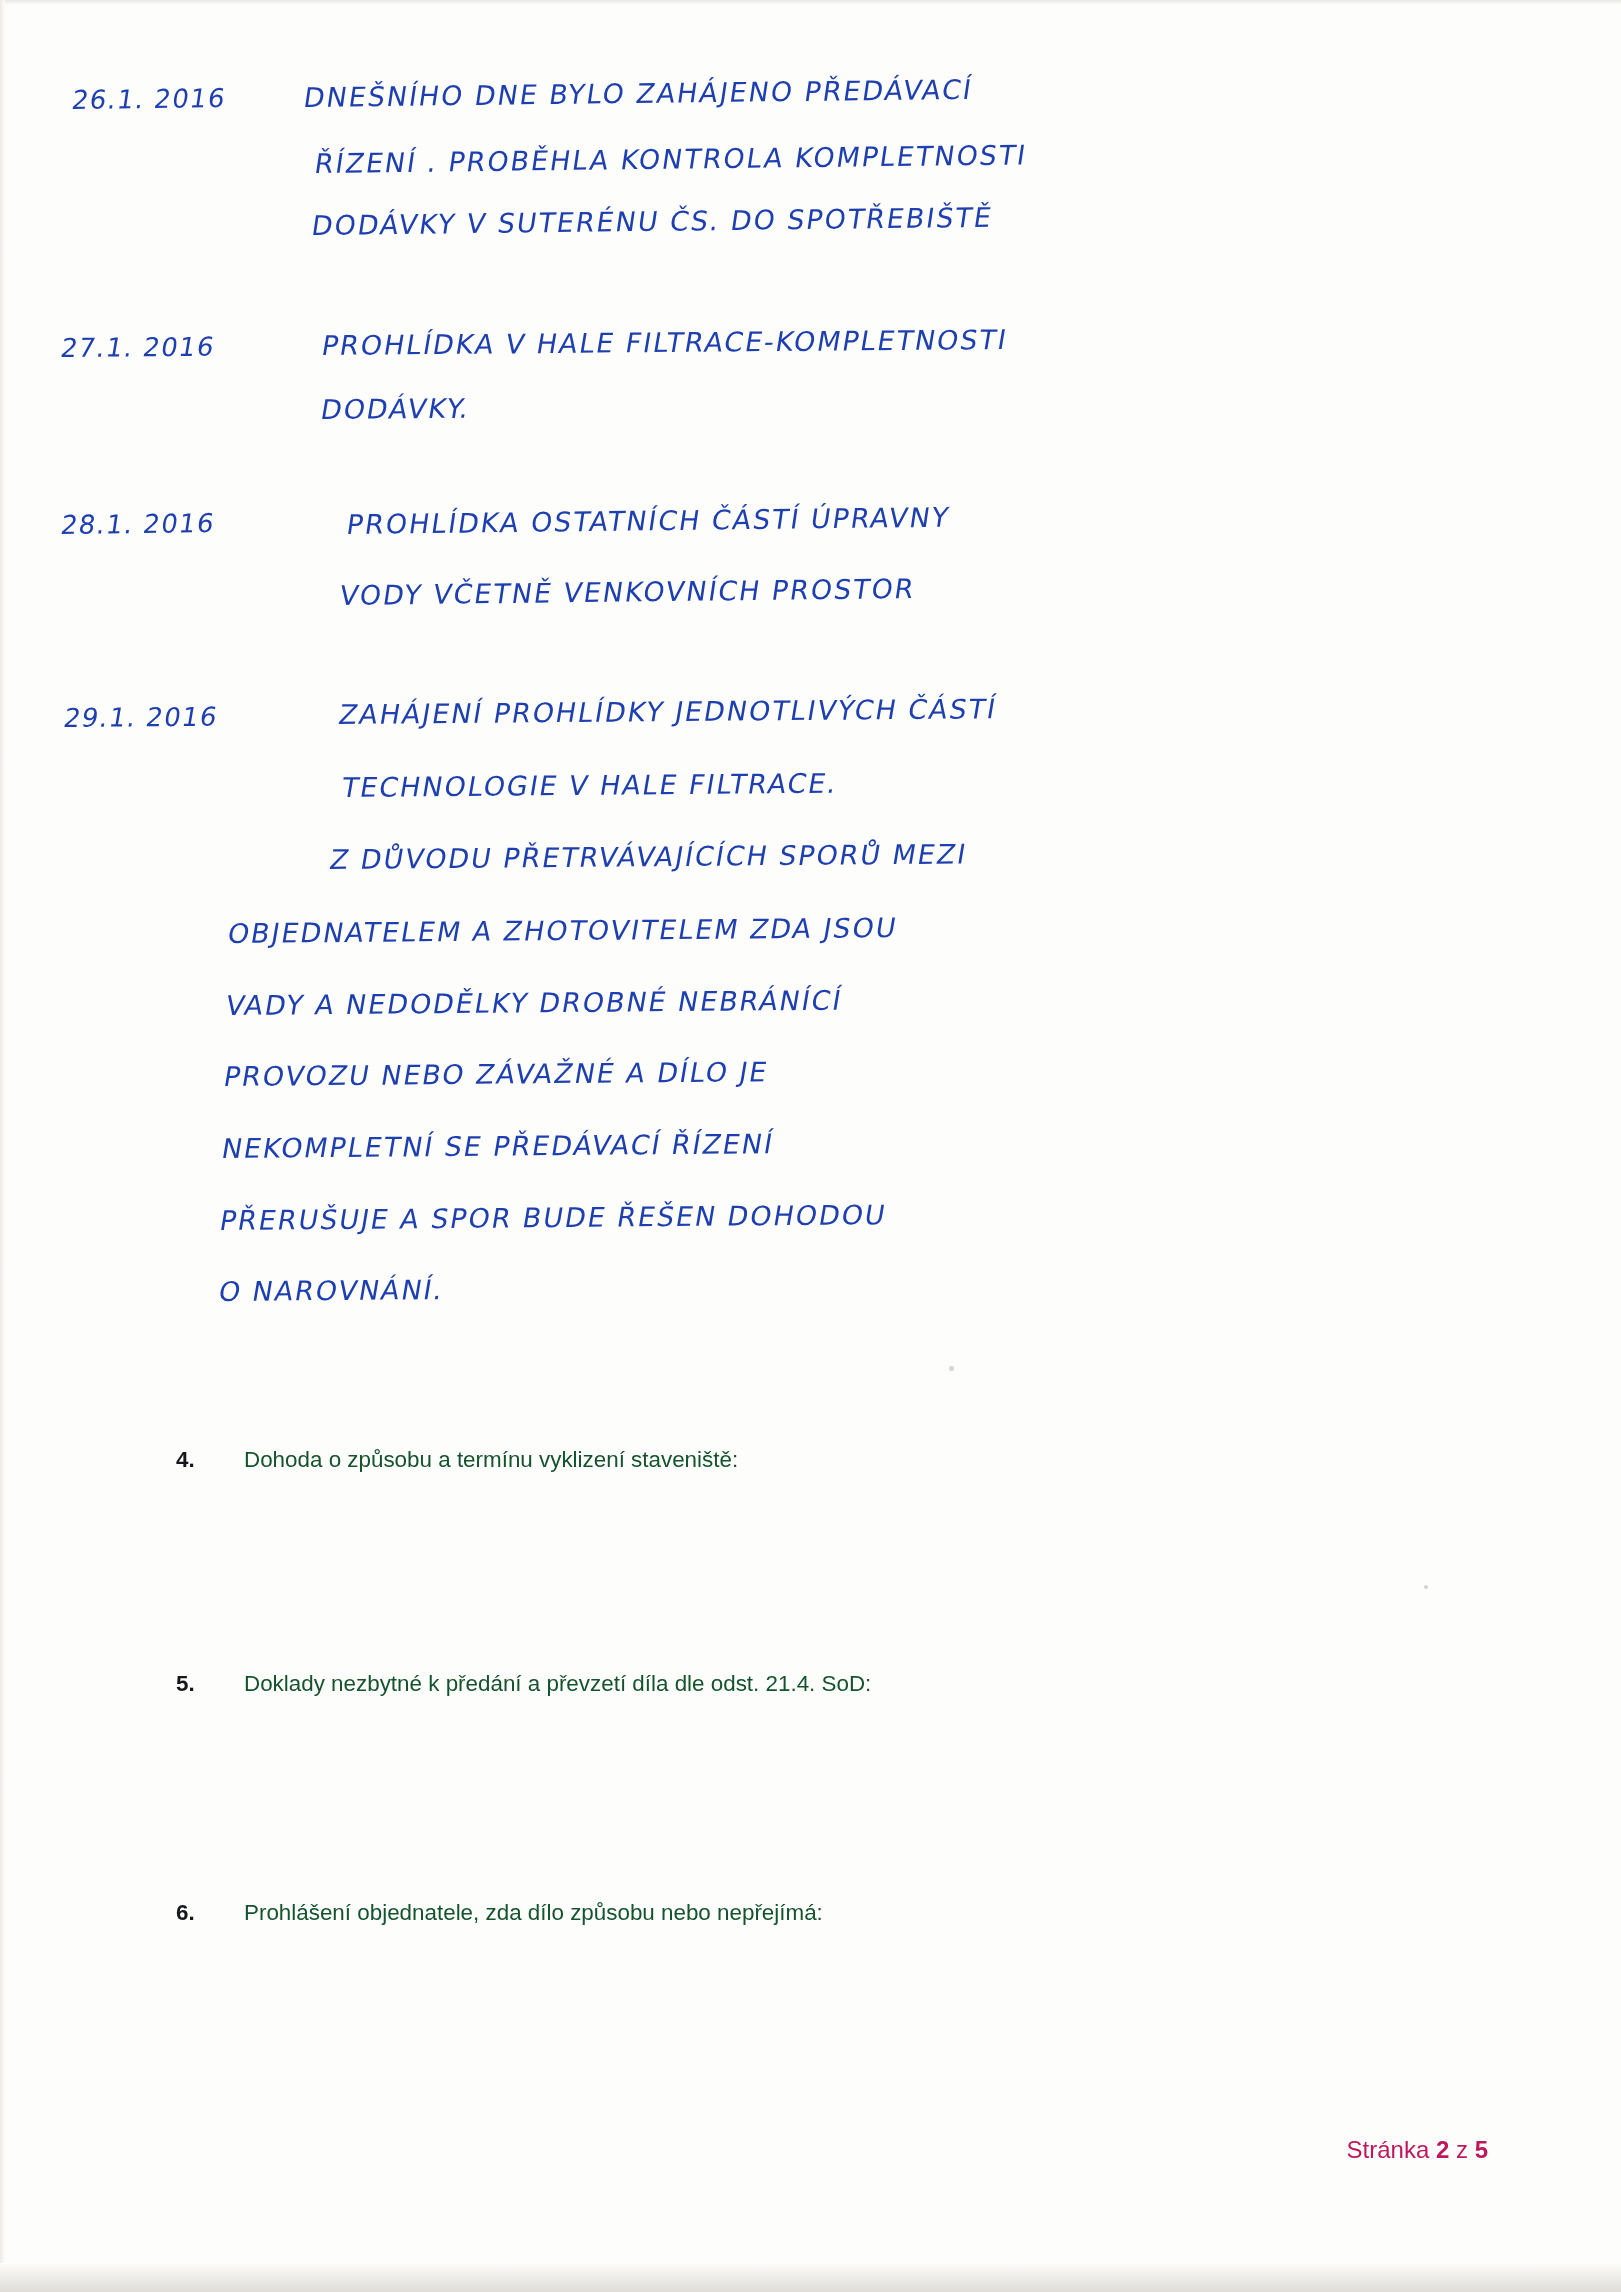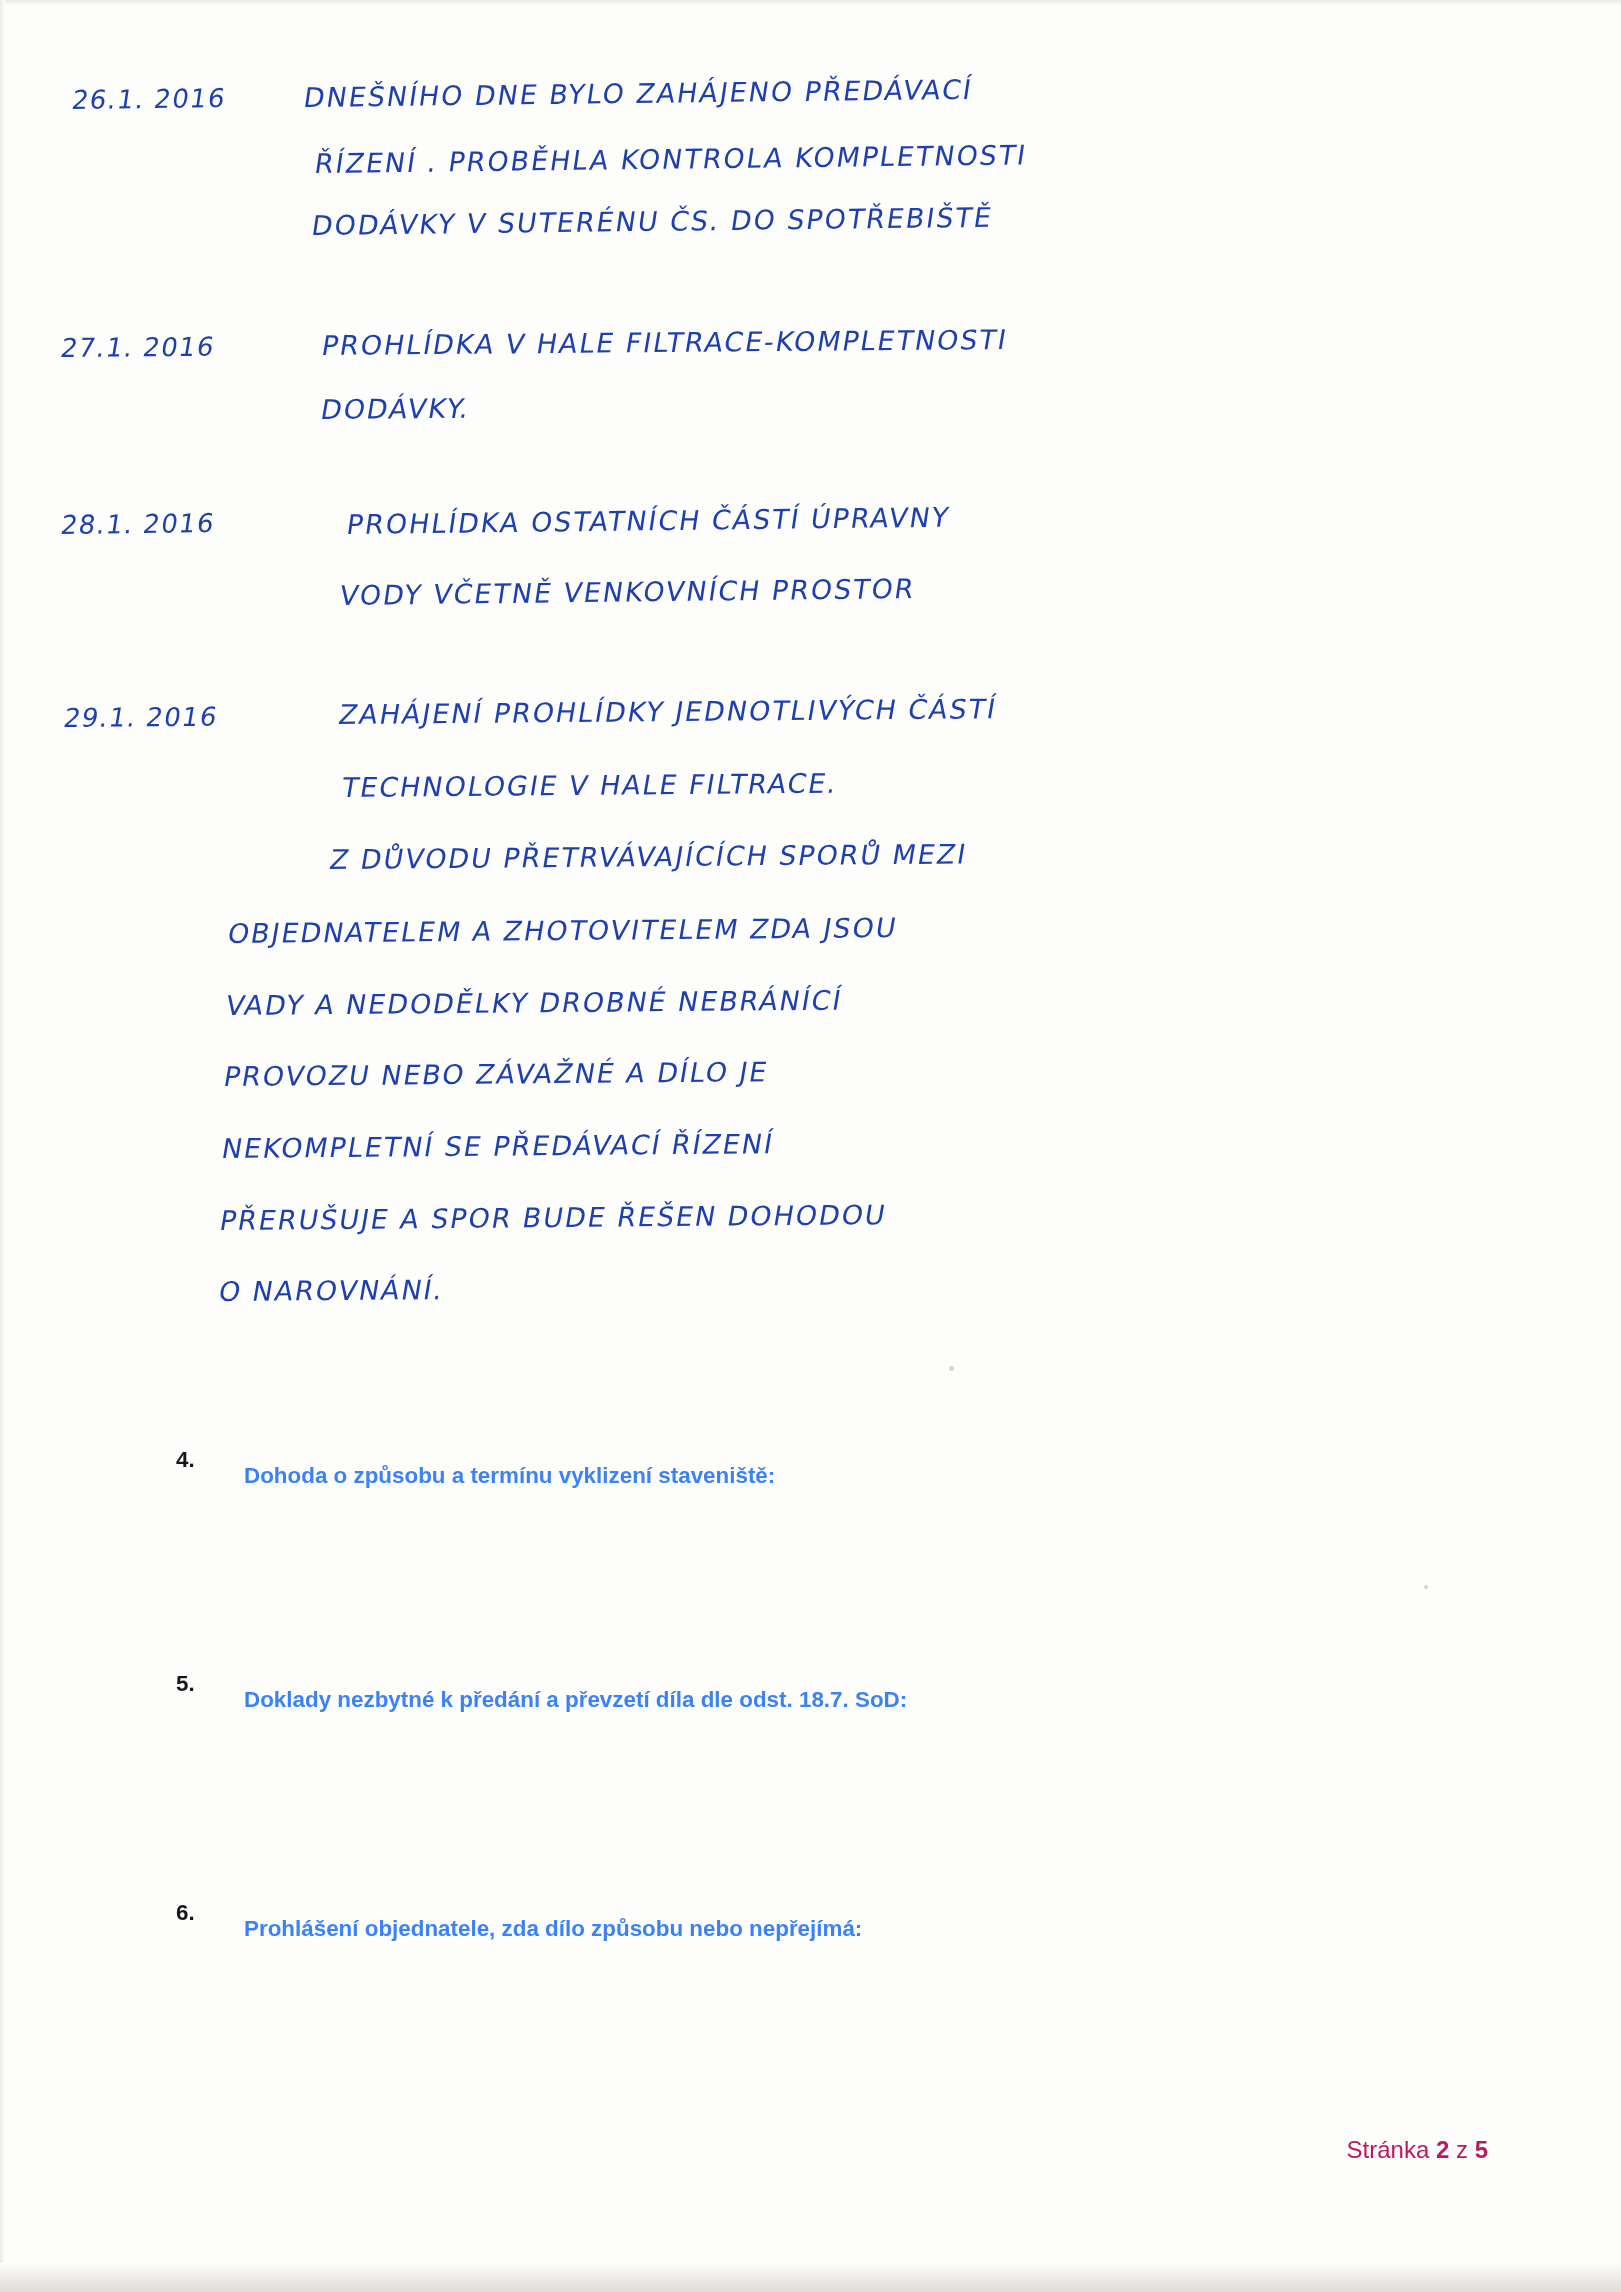--- a/index.html
+++ b/index.html
@@ -67,24 +67,23 @@
   }
   .hw-slant2 {
     transform: skewX(-10deg) rotate(-0.5deg);
   }
 
   
   .typed-item {
     position: absolute;
     font-family: "Liberation Sans", sans-serif;
     font-size: 22.4px;
-    font-weight: bold;
-    color: #3b82f6;
+    font-weight: normal;
+    color: #14532d;
     white-space: nowrap;
-    margin-top: 16px;
   }
   .typed-num {
     position: absolute;
     font-family: "Liberation Sans", sans-serif;
     font-size: 22.4px;
     font-weight: bold;
     color: #16171b;
   }
 
   
@@ -141,21 +140,21 @@
     <div class="hw-line hw-slant2" style="left:224px; top:1061px;">PROVOZU NEBO ZÁVAŽNÉ A DÍLO JE</div>
     <div class="hw-line hw-slant2" style="left:222px; top:1133px;">NEKOMPLETNÍ SE PŘEDÁVACÍ ŘÍZENÍ</div>
     <div class="hw-line hw-slant2" style="left:220px; top:1205px;">PŘERUŠUJE A SPOR BUDE ŘEŠEN DOHODOU</div>
     <div class="hw-line hw-slant2" style="left:219px; top:1276px;">O NAROVNÁNÍ.</div>
   </div>
 
   <div class="typed-num" style="left:176px; top:1447px;">4.</div>
   <div class="typed-item" style="left:244px; top:1447px;">Dohoda o způsobu a termínu vyklizení staveniště:</div>
 
   <div class="typed-num" style="left:176px; top:1671px;">5.</div>
-  <div class="typed-item" style="left:244px; top:1671px;">Doklady nezbytné k předání a převzetí díla dle odst. 18.7. SoD:</div>
+  <div class="typed-item" style="left:244px; top:1671px;">Doklady nezbytné k předání a převzetí díla dle odst. 21.4. SoD:</div>
 
   <div class="typed-num" style="left:176px; top:1900px;">6.</div>
   <div class="typed-item" style="left:244px; top:1900px;">Prohlášení objednatele, zda dílo způsobu nebo nepřejímá:</div>
 
   <div class="footer">
     <span class="lbl">Stránka</span>
     <span class="strong">2</span>
     <span class="lbl">z</span>
     <span class="strong">5</span>
   </div>

